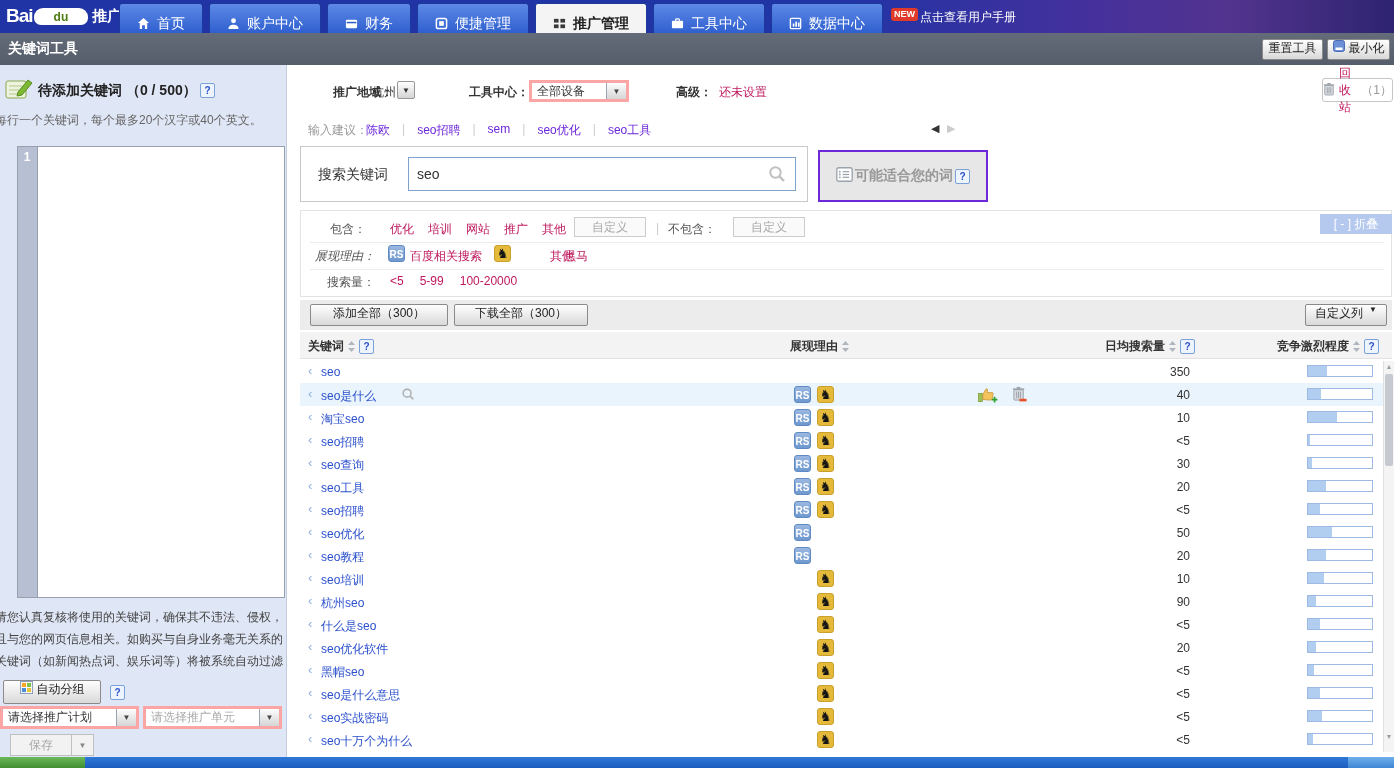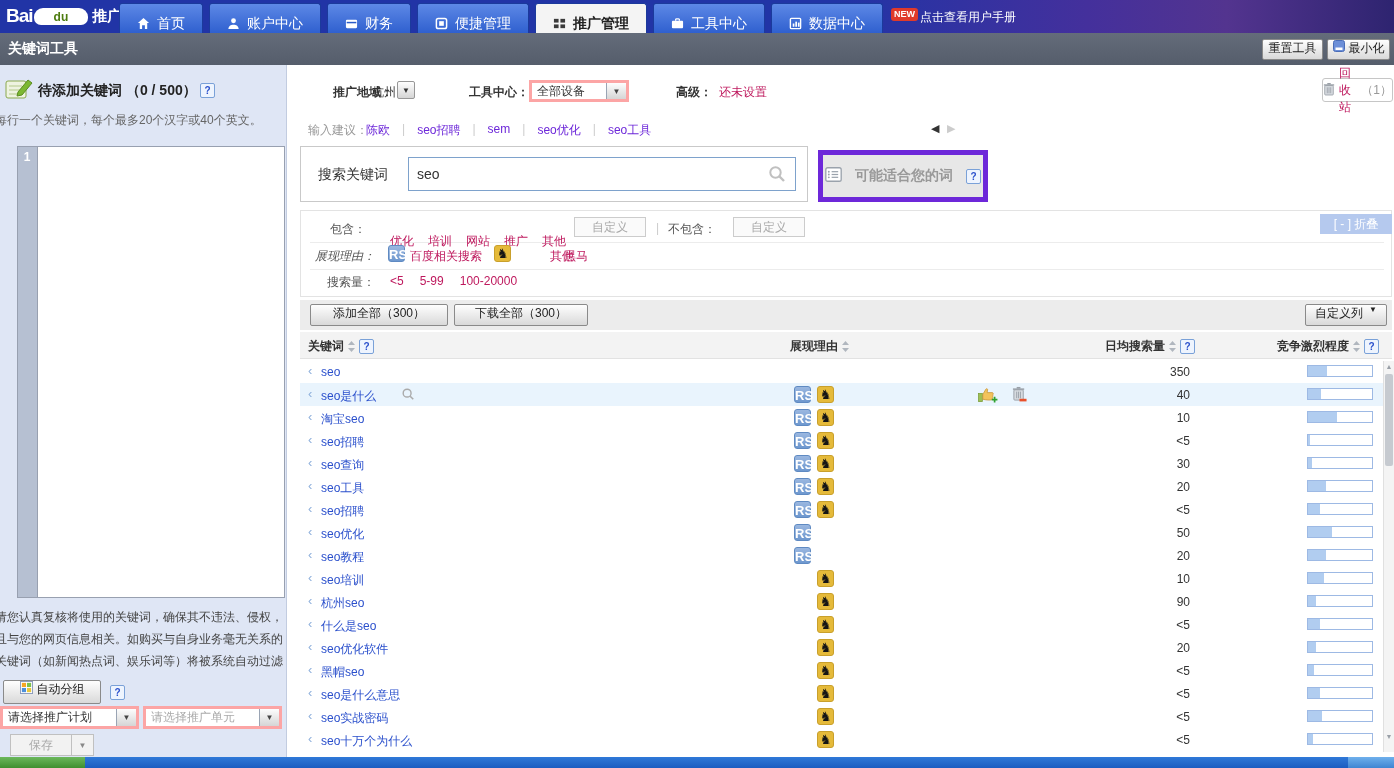--- a/index.html
+++ b/index.html
@@ -84,42 +84,42 @@
   #sugg-items .ssep{color:#ccc;margin:0 12px;}
   #pag-prev{left:931px;top:122px;color:#333;font-size:11px;cursor:pointer;}
   #pag-next{left:947px;top:122px;color:#ccc;font-size:11px;cursor:pointer;}
 
   
   #search-panel{left:300px;top:146px;width:508px;height:56px;background:#fff;border:1px solid #c9c9c9;box-sizing:border-box;}
   #search-label{left:318px;top:166px;font-size:14px;color:#333;}
   #search-input{left:408px;top:157px;width:388px;height:34px;border:1px solid #7ea2cc;box-sizing:border-box;
     font-size:14px;padding:0 30px 0 8px;font-family:inherit;color:#333;outline:none;}
   #search-mag{left:768px;top:165px;}
-  #suit-tab{left:818px;top:150px;width:170px;height:52px;background:#e7e7e7;border:5px solid #6d28d9;
-    box-sizing:border-box;display:flex;align-items:center;justify-content:center;gap:13px;cursor:pointer;}
+  #suit-tab{left:818px;top:150px;width:170px;height:52px;background:#e7e7e7;border:2px solid #6d28d9;
+    box-sizing:border-box;display:flex;align-items:center;justify-content:center;gap:2px;cursor:pointer;}
   #suit-tab .lbl{font-size:14px;font-weight:bold;color:#999;}
 
   
   #filter-box{left:300px;top:210px;width:1092px;height:87px;border:1px solid #e3e3e3;box-sizing:border-box;background:#fff;}
   .fsep{left:310px;width:1074px;height:1px;background:#ececec;}
   #fsep1{top:242px;} #fsep2{top:269px;}
   .flabel{color:#555;}
   #inc-label{left:330px;top:221px;}
-  #inc-items{left:390px;top:221px;display:flex;gap:14px;margin-top:12px;}
+  #inc-items{left:390px;top:221px;display:flex;gap:14px;}
   .custom-btn{border:1px solid #ccc;background:#fafafa;color:#aaa;width:72px;height:20px;
     display:flex;align-items:center;justify-content:center;cursor:pointer;box-sizing:border-box;}
   #custom1{left:574px;top:217px;}
   #vbar{left:656px;top:221px;color:#ccc;}
   #exc-label{left:668px;top:221px;}
   #custom2{left:733px;top:217px;}
   #collapse-btn{left:1320px;top:214px;width:72px;height:20px;background:#b5c9ee;color:#fff;
     display:flex;align-items:center;justify-content:center;cursor:pointer;}
   #reason-label{left:315px;top:248px;font-style:italic;}
   .rs-badge{display:inline-block;width:17px;height:17px;background:linear-gradient(#9ab7e0,#6e98cf);
-    border:1px solid #5f8ac2;border-radius:3px;color:#fff;font-size:13px;font-weight:bold;
+    border:1px solid #5f8ac2;border-radius:3px;color:#fff;font-size:10px;font-weight:bold;
     text-align:center;line-height:17px;box-sizing:border-box;}
   .horse-badge{display:inline-block;width:17px;height:17px;background:#e5ba3a;border:1px solid #c9a02c;
     border-radius:3px;color:#151515;font-size:13px;text-align:center;line-height:16px;box-sizing:border-box;
     font-family:"DejaVu Sans",sans-serif;}
   #reason-rs-icon{left:388px;top:245px;}
   #reason-rs-label{left:410px;top:248px;}
   #reason-horse-icon{left:494px;top:245px;}
   #reason-horse-label{left:516px;top:248px;margin-left:48px;}
   #reason-other{left:550px;top:248px;}
   #vol-label{left:327px;top:274px;}

